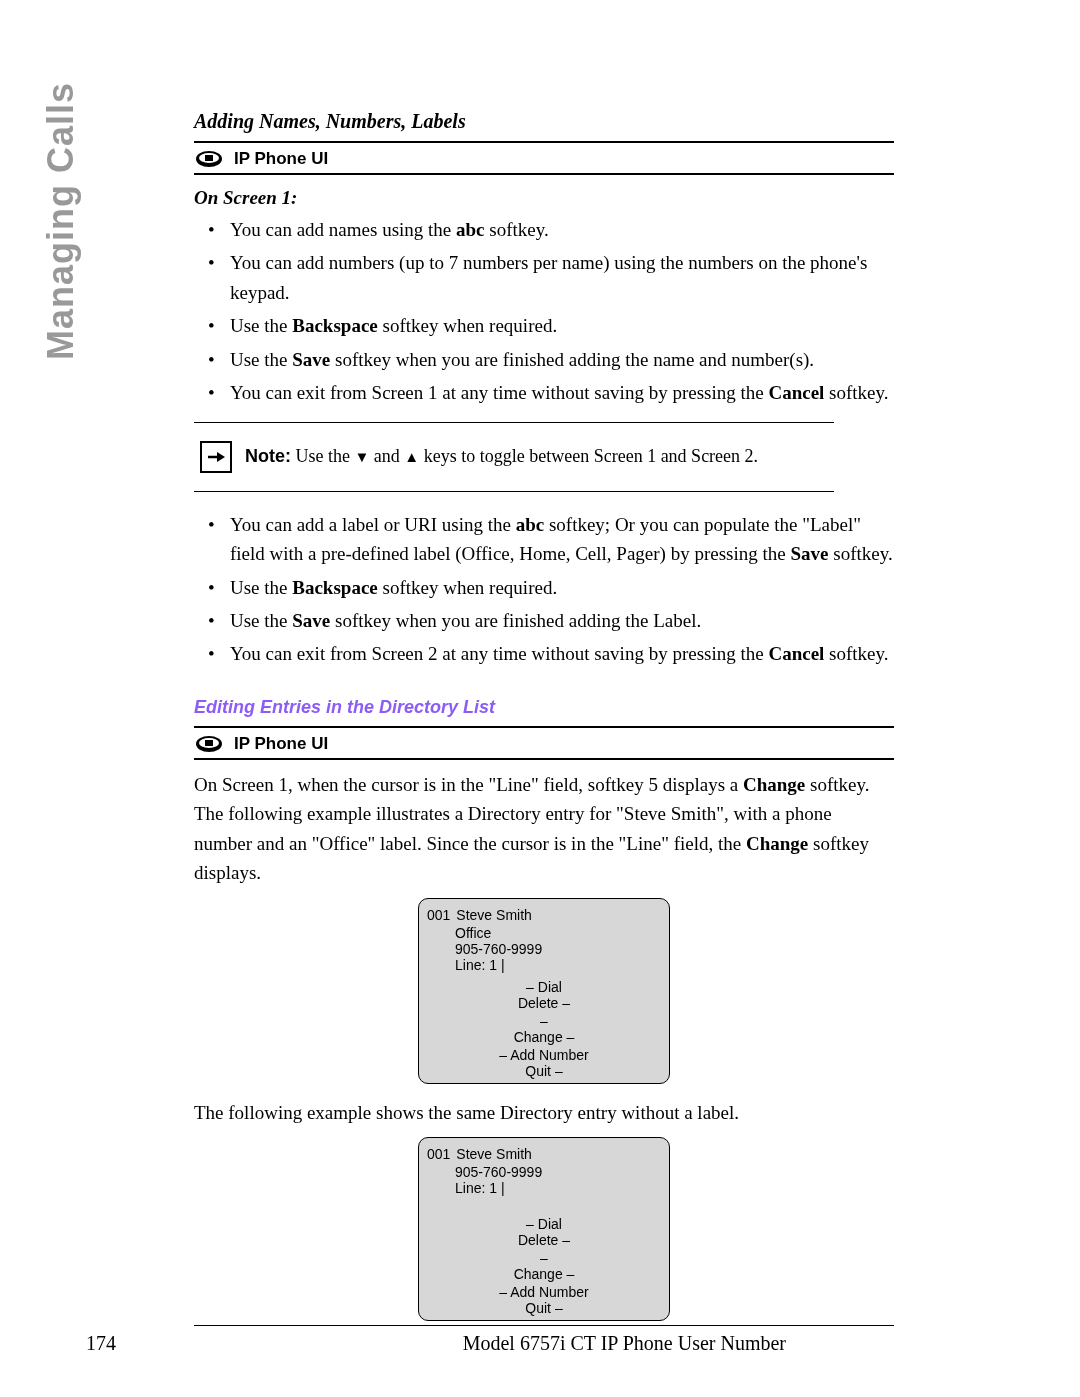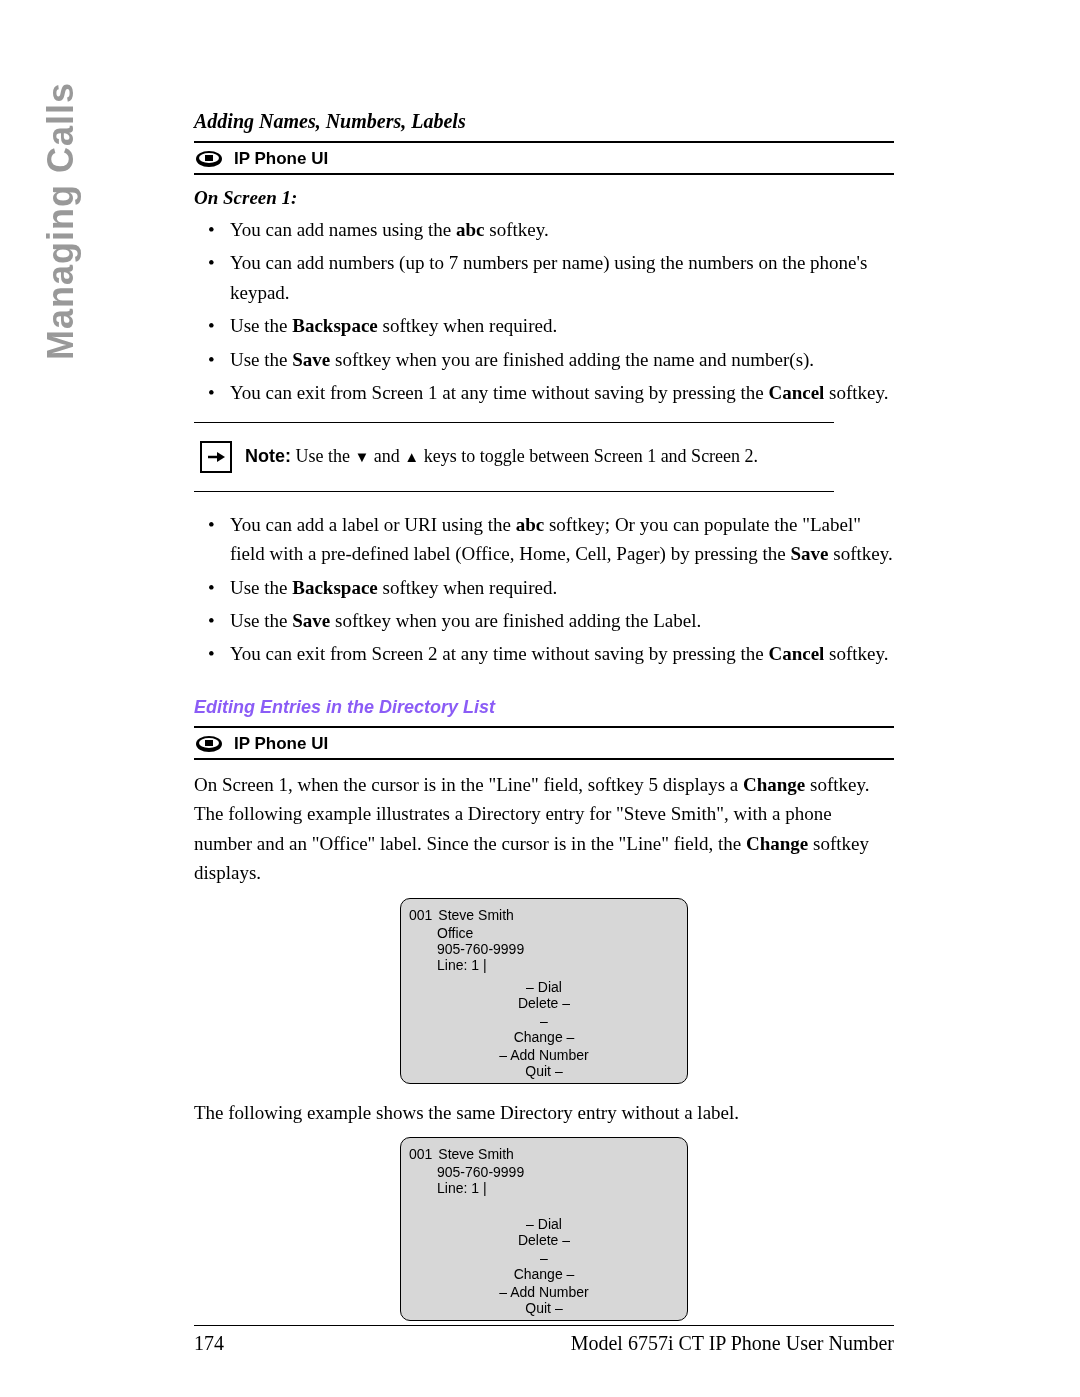--- a/index.html
+++ b/index.html
@@ -128,21 +128,21 @@
   }
   .note-text .nlabel {
     font-family: Arial, Helvetica, sans-serif;
     font-weight: bold;
   }
   .tri-down { font-size: 15px; }
   .tri-up { font-size: 15px; }
 
   
   .screen {
-    width: 288px;
+    width: 252px;
     background: #d7d7d7;
     border: 1px solid #000;
     border-radius: 10px;
     margin: 8px auto 14px auto;
     font-family: Arial, Helvetica, sans-serif;
     font-size: 14px;
     padding: 8px 8px 4px 8px;
     box-sizing: border-box;
   }
   .screen .hdr {
@@ -169,21 +169,20 @@
     left: 86px;
     width: 920px;
   }
   .footer-rule {
     margin-left: 108px;
     width: 700px;
     border-top: 1px solid #000;
     margin-bottom: 6px;
   }
   .footer-row {
-    margin-left: 108px;
     width: 700px;
     display: flex;
     justify-content: space-between;
     font-size: 20px;
   }
 </style>
 </head>
 <body>
 
 <div class="sidebar-text">Managing Calls</div>

